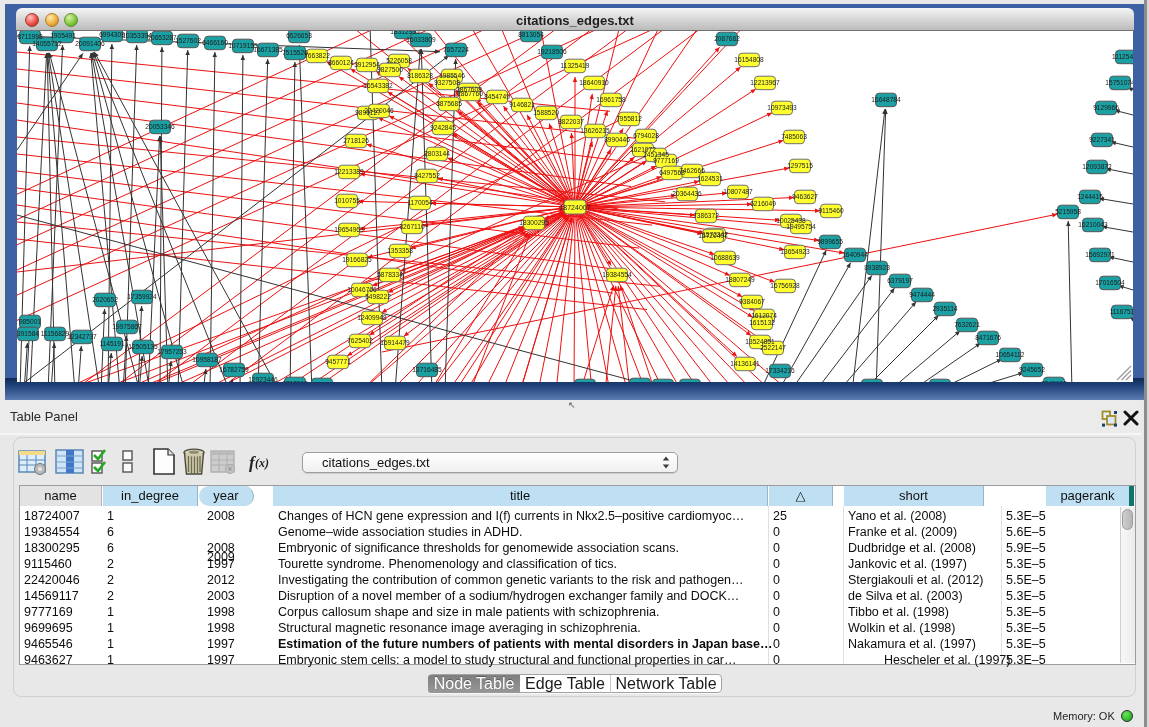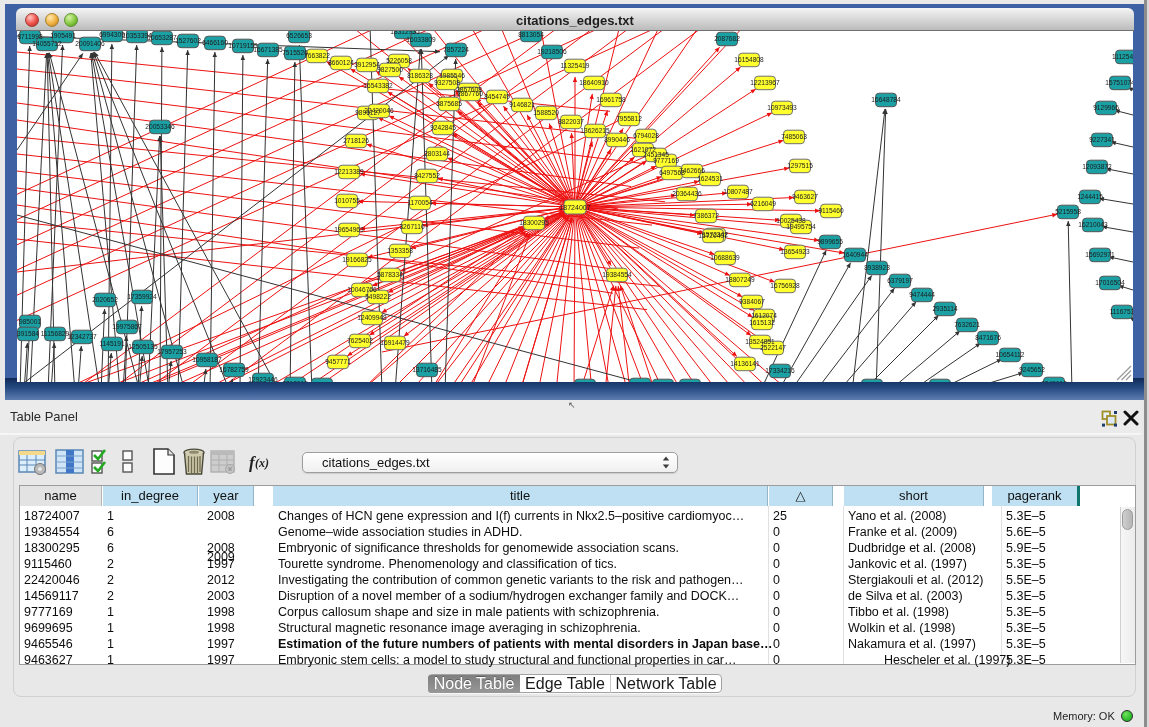--- a/index.html
+++ b/index.html
@@ -429,25 +429,25 @@
 </svg>
   <div class="abs" id="combo"></div>
   <div class="abs" id="combotext">citations_edges.txt</div>
   <svg class="abs" style="left:661px;top:456px" width="10" height="13" viewBox="0 0 10 13">
     <path d="M5 0.5 L8.2 4.5 L1.8 4.5 Z" fill="#3c3c3c"></path>
       <path d="M5 12.5 L8.2 8.5 L1.8 8.5 Z" fill="#3c3c3c"></path>
   </svg>
   <div class="abs" id="table"></div>
   <div class="hcell" style="left:20px;width:82px;background:#e3e3e3;border-right:1px solid #b5b5b5;">name</div>
   <div class="hcell" style="left:103px;width:95px;">in_degree</div>
-  <div class="hcell" style="left:199px;width:55px;">year</div>
+  <div class="hcell" style="left:199px;width:55px;border-radius:10px;">year</div>
   <div class="hcell" style="left:273px;width:495px;">title</div>
   <div class="hcell" style="left:769px;width:64px;">△ out_de…</div>
   <div class="hcell" style="left:844px;width:140px;">short</div>
-  <div class="hcell" style="left:992px;width:88px;border-right:3px solid #0f766e;">pagerank</div>
+  <div class="hcell" style="left:1046px;width:88px;border-right:5px solid #0f766e;">pagerank</div>
   <div class="vline" style="left:768px;"></div>
   <div class="vline" style="left:843px;"></div>
   <div class="vline" style="left:1001px;"></div>
 <div class="row" style="top:508px;">
       <span style="left:24px;">18724007</span>
       <span style="left:107px;">1</span>
       <span style="left:207px;">2008</span>
       <span style="left:278px;">Changes of HCN gene expression and I(f) currents in Nkx2.5–positive cardiomyoc…</span>
       <span style="left:773px;">25</span>
       <span style="left:848px;">Yano et al. (2008)</span>

